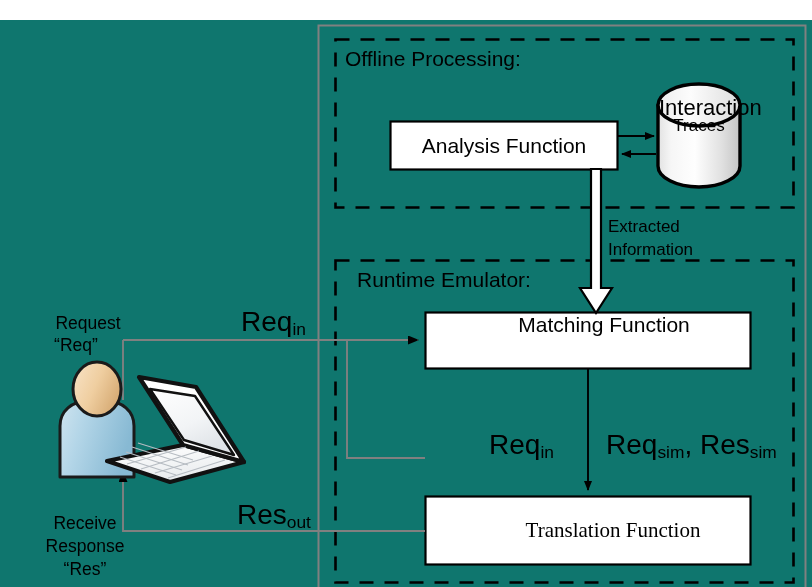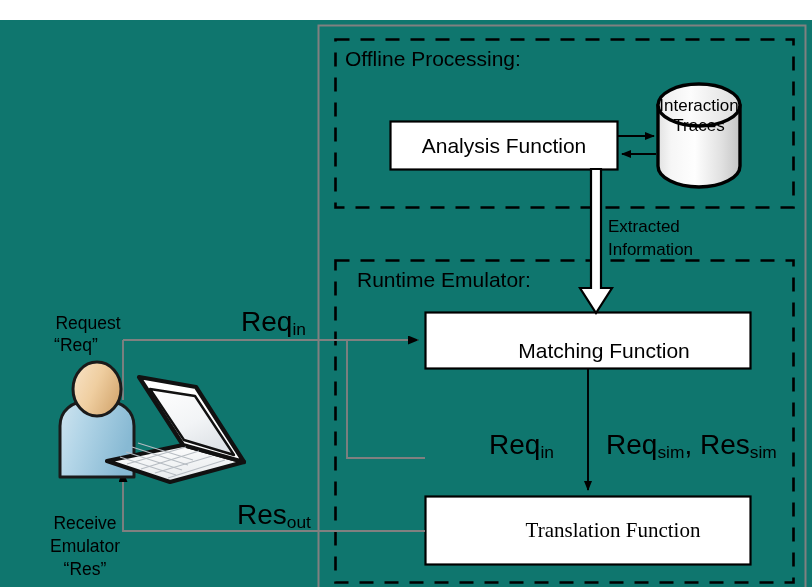--- a/index.html
+++ b/index.html
@@ -156,35 +156,35 @@
       </g>
     </g>
   </svg>
 
   <div class="lbl group-title" style="left:345px; top:27px;">Offline Processing:</div>
 
   <div class="lbl group-title" style="left:357px; top:248px;">Runtime Emulator:</div>
 
   <div class="box-label" style="left:390px; top:101px; width:228px; height:49px;">Analysis Function</div>
 
-  <div class="box-label" style="left:425px; top:302px; width:358px; height:57px;">Matching Function</div>
+  <div class="box-label" style="left:425px; top:276px; width:358px; height:57px;">Matching Function</div>
 
   <div class="box-label" style="left:425px; top:476px; width:376px; height:69px;font-family:Liberation Serif, serif;">Translation Function</div>
 
-  <div class="lbl center" style="left:659px; top:76px; width:80px; font-size:17px;">Interaction</div>
+  <div class="lbl center" style="left:659px; top:76px; width:80px; font-size:22px;">Interaction</div>
   <div class="lbl center" style="left:659px; top:96px; width:80px; font-size:17px;">Traces</div>
 
   <div class="lbl" style="left:608px; top:197px; font-size:17px;text-align:right;">Extracted</div>
   <div class="lbl" style="left:608px; top:220px; font-size:17px;">Information</div>
 
   <div class="lbl user-lbl center" style="left:18px; top:294px; width:140px;">Request</div>
   <div class="lbl user-lbl center" style="left:6px; top:316px; width:140px;">“Req”</div>
 
   <div class="lbl user-lbl center" style="left:10px; top:494px; width:150px;">Receive</div>
-  <div class="lbl user-lbl center" style="left:10px; top:517px; width:150px;">Emulator</div>
+  <div class="lbl user-lbl center" style="left:10px; top:517px; width:150px;">Response</div>
   <div class="lbl user-lbl center" style="left:10px; top:540px; width:150px;">“Res”</div>
 
   <div class="lbl flow-lbl" style="left:241px; top:286px;">
     <span>Req</span><span class="sub">in</span>
   </div>
 
   <div class="lbl flow-lbl" style="left:489px; top:409px;">
     <span>Req</span><span class="sub">in</span>
   </div>
 

